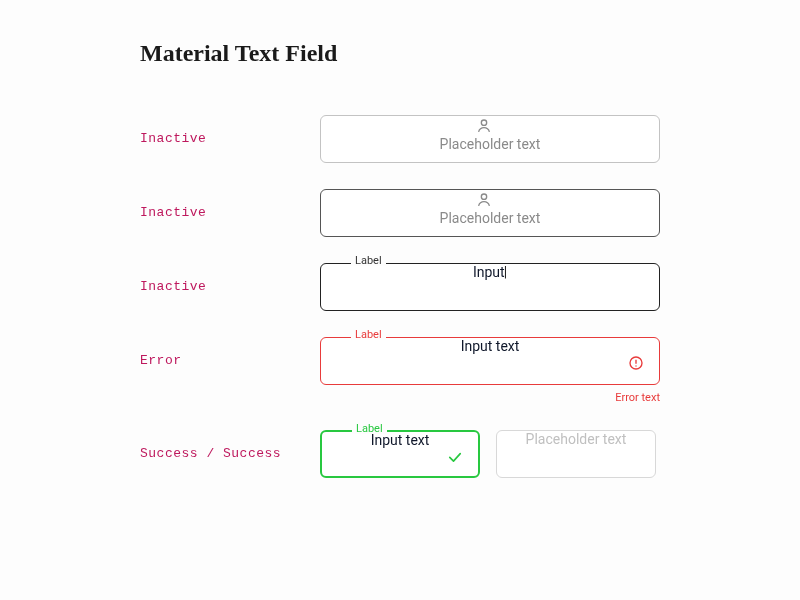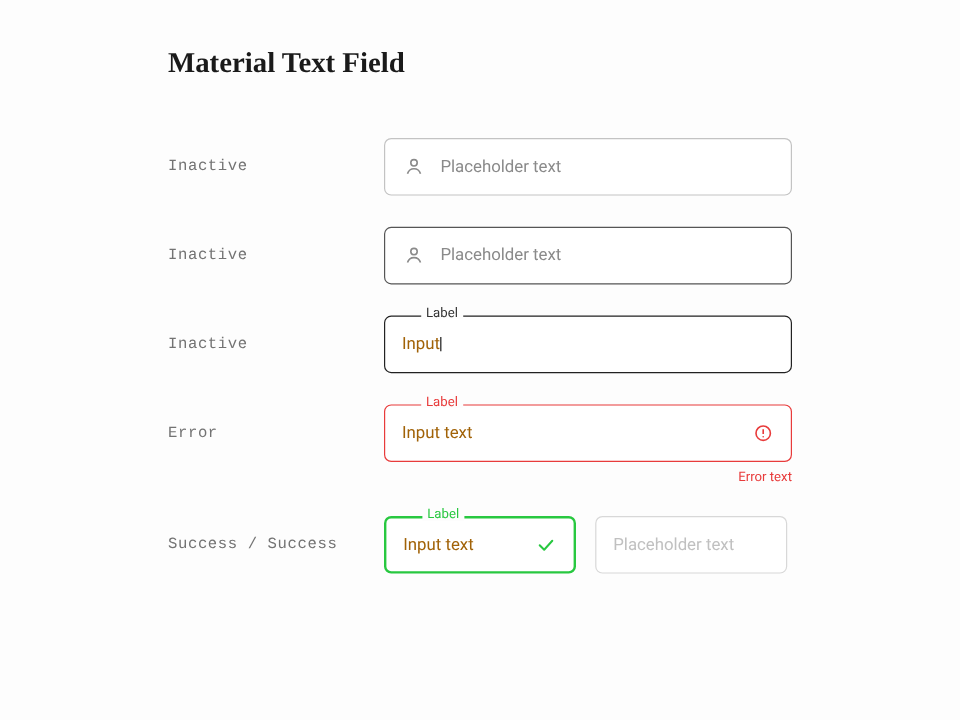--- a/index.html
+++ b/index.html
@@ -21,37 +21,38 @@
   .row {
     display: flex;
     align-items: flex-start;
     margin-bottom: 26px;
   }
   .state-label {
     width: 180px;
     flex-shrink: 0;
     font-family: "Courier New", Courier, monospace;
     font-size: 13px;
-    color: #737373;
+    color: #be185d;
     letter-spacing: 0.5px;
     padding-top: 16px;
   }
   .field-area { flex: 1; max-width: 340px; }
   .field-pair { display: flex; gap: 16px; }
   .field-pair .field-area { max-width: none; width: 160px; flex: 0 0 auto; }
 
   .field {
     position: relative;
     border: 1px solid #bbb;
     border-radius: 6px;
     height: 48px;
     display: flex;
     align-items: center;
     padding: 0 14px;
     background: #fff;
+    flex-direction: column;
   }
   .field.inactive { border-color: #c3c3c3; }
   .field.focused  { border-color: #555; }
   .field.activated{ border-color: #222; }
   .field.error    { border-color: #e83b3b; }
   .field.success  { border-color: #28c840; border-width: 2px; }
   .field.disabled { border-color: #d8d8d8; background: #fff; }
 
   .float-label {
     position: absolute;
@@ -73,21 +74,21 @@
     flex-shrink: 0;
     color: #8a8a8a;
   }
   .icon svg { width: 100%; height: 100%; display: block; }
 
   .ph {
     color: #8a8a8a;
     font-size: 14px;
   }
   .val {
-    color: #a16207;
+    color: #0f172a;
     font-size: 14px;
   }
   .disabled .ph { color: #c0c0c0; }
 
   .helper {
     font-size: 11px;
     margin-top: 6px;
     padding-left: 12px;
     text-align: right;
   }

